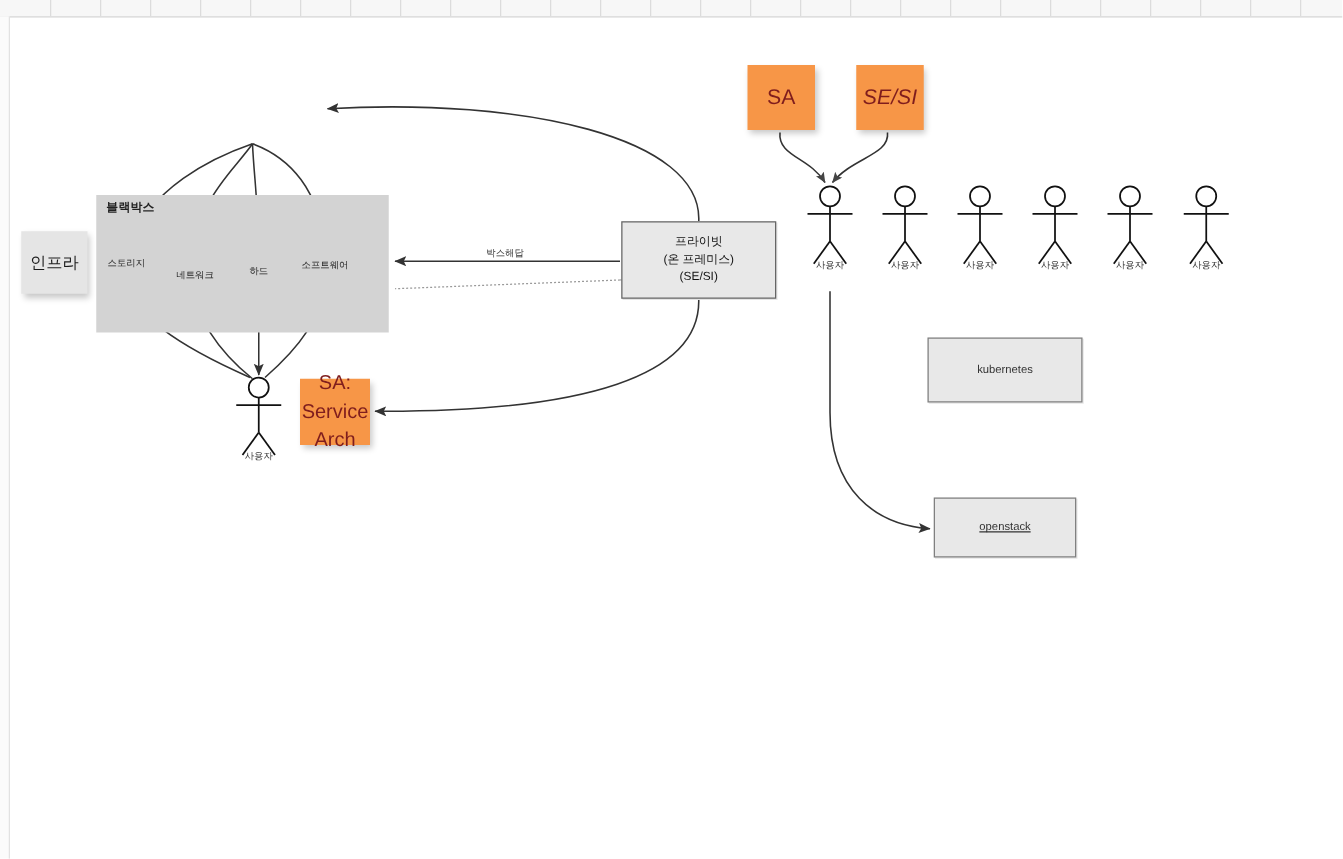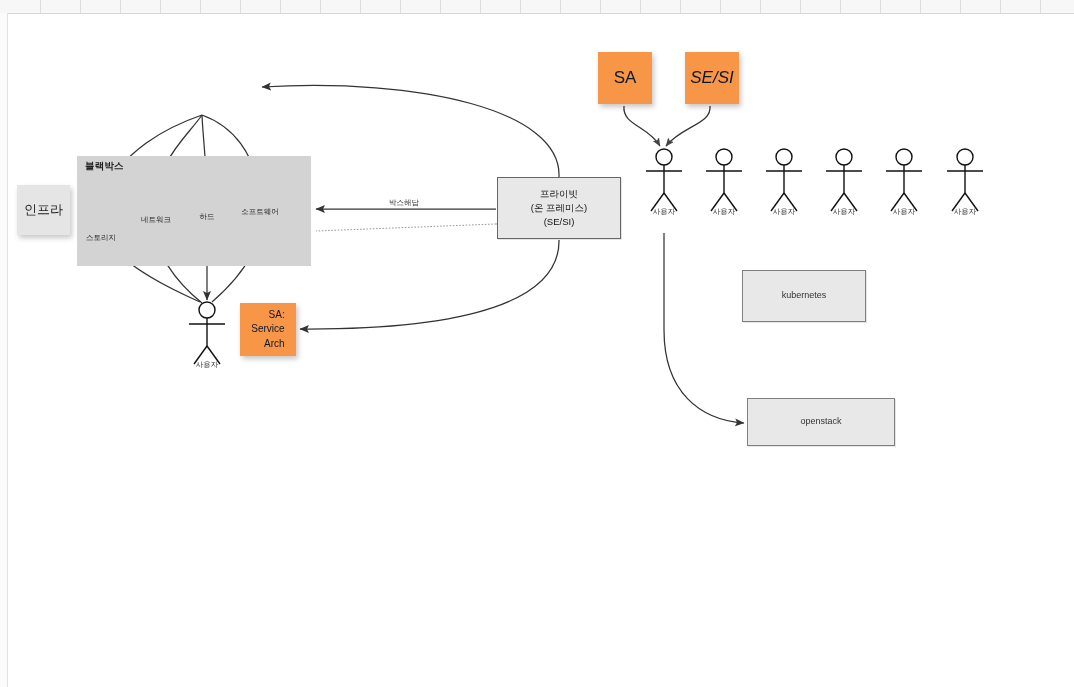--- a/index.html
+++ b/index.html
@@ -37,58 +37,58 @@
   }
   .boxgray.soft{border-color:#808080;}
 
   
   #publicBox{left:147px;top:56px;width:110px;height:58px;font-size:9.5px;}
   
   #privateBox{left:497px;top:177px;width:124px;height:62px;font-size:9.5px;}
   
   #k8sBox{left:742px;top:270px;width:124px;height:52px;font-size:9px;color:#333;}
   
-  #osBox{left:747px;top:398px;width:148px;height:48px;font-size:9px;color:#333;}
+  #osBox{left:747px;top:398px;width:114px;height:48px;font-size:9px;color:#333;text-decoration:underline;}
 
   
   #blackBox{
     position:absolute;left:77px;top:156px;width:234px;height:110px;
     background:#d3d3d3;border:none;z-index:8;
   }
   #blackBoxLabel{
     position:absolute;left:85px;top:160px;font-size:9.5px;color:#222;
     font-weight:700;z-index:14;letter-spacing:.2px;
   }
 
   
   .sticky{
     position:absolute;box-sizing:border-box;
     display:flex;align-items:center;justify-content:center;text-align:center;
     z-index:15;box-shadow:2px 3px 5px rgba(0,0,0,.22);
   }
-  .sticky.orange{background:#f79647;color:#0f172a;text-align:right;}
+  .sticky.orange{background:#f79647;color:#7f1d1d;}
   .sticky.yellow{background:#e5e5e5;color:#1a1a1a;}
   #noteSA{left:598px;top:52px;width:54px;height:52px;font-size:17px;}
   #noteSESI{left:685px;top:52px;width:54px;height:52px;font-size:17px;font-style:italic;}
   #noteInfra{left:17px;top:185px;width:53px;height:50px;font-size:13px;}
-  #noteServiceArch{left:240px;top:303px;width:56px;height:53px;font-size:10px;line-height:1.45;}
+  #noteServiceArch{left:240px;top:303px;width:56px;height:53px;font-size:16px;line-height:1.45;}
 
   
   .edgelabel{
     position:absolute;font-size:7.5px;color:#333;z-index:16;
     background:#fff;padding:0 2px;white-space:nowrap;
   }
   #lblBoxAnswer{left:387px;top:198px;}
 
   
   .bbitem{
     position:absolute;font-size:7.5px;color:#222;z-index:14;
     white-space:nowrap;text-align:center;transform:translateX(-50%);
   }
-  #bb0{left:101px;top:206px;margin-top:27px;}
+  #bb0{left:101px;top:206px;}
   #bb1{left:156px;top:215px;}
   #bb2{left:207px;top:212px;}
   #bb3{left:260px;top:207px;}
 
   
   .actor{position:absolute;z-index:13;}
   .actor .alabel{
     position:absolute;left:50%;transform:translateX(-50%);
     top:62px;font-size:7.5px;color:#333;white-space:nowrap;
   }

